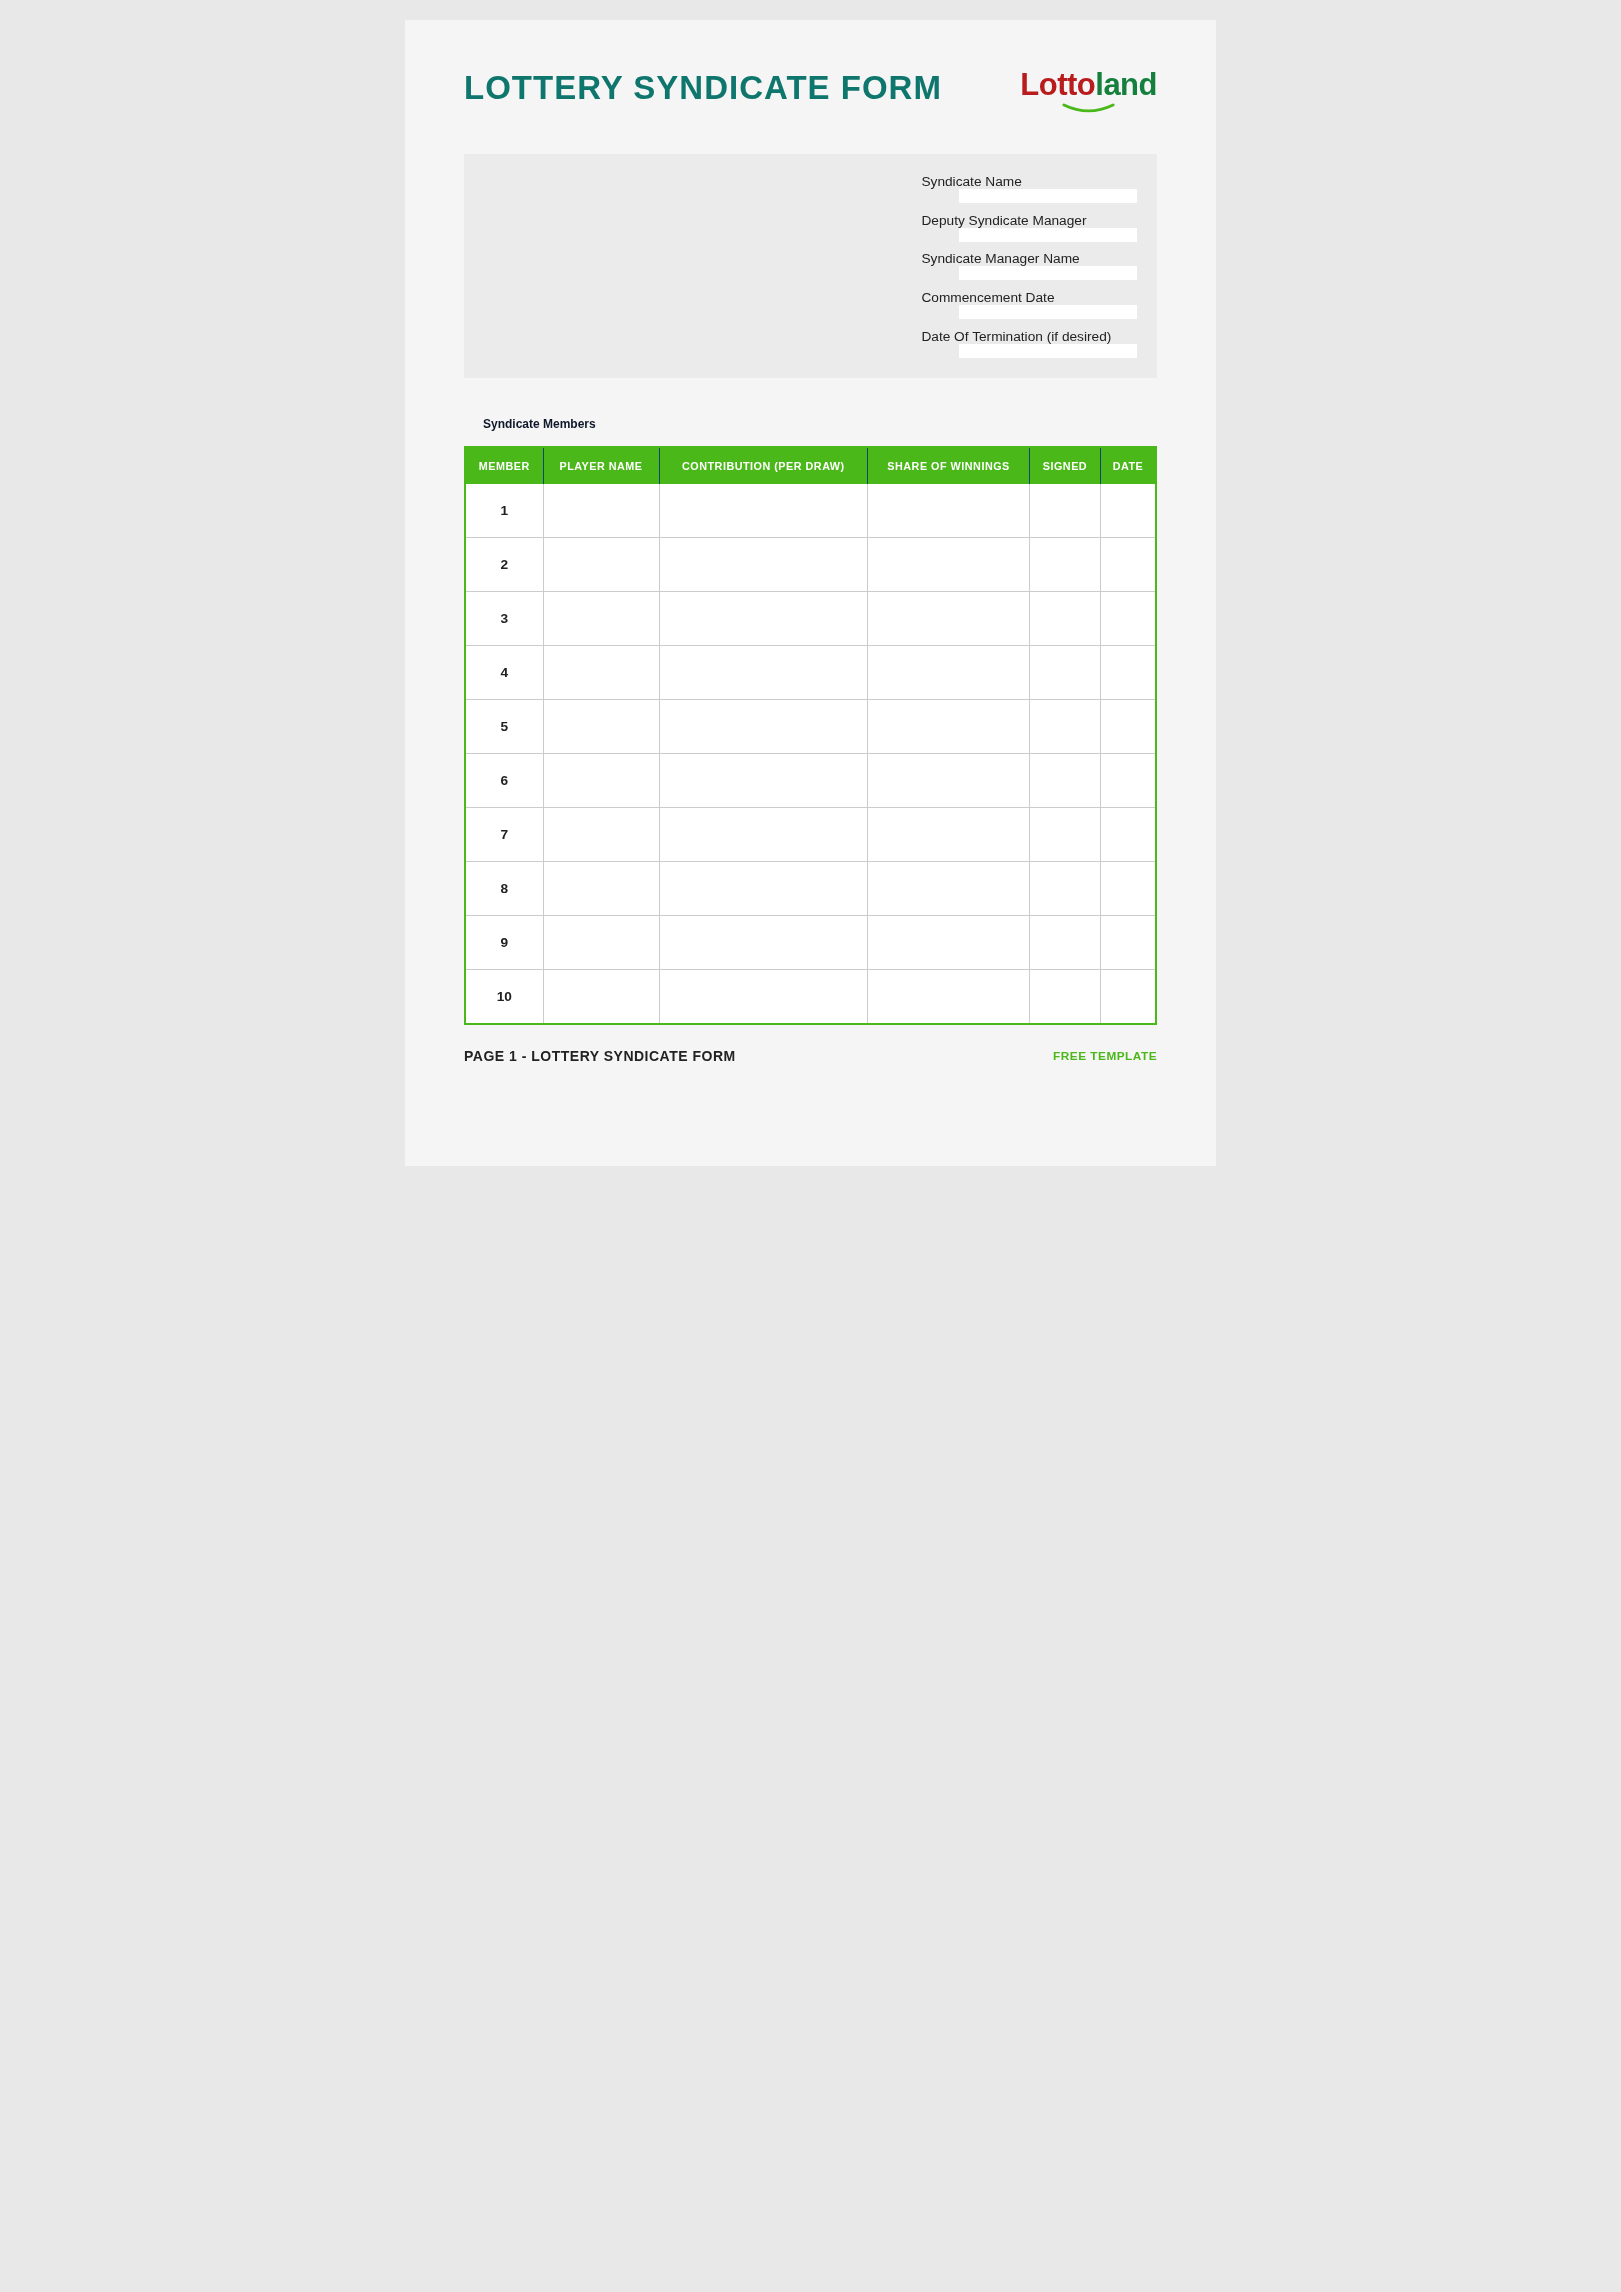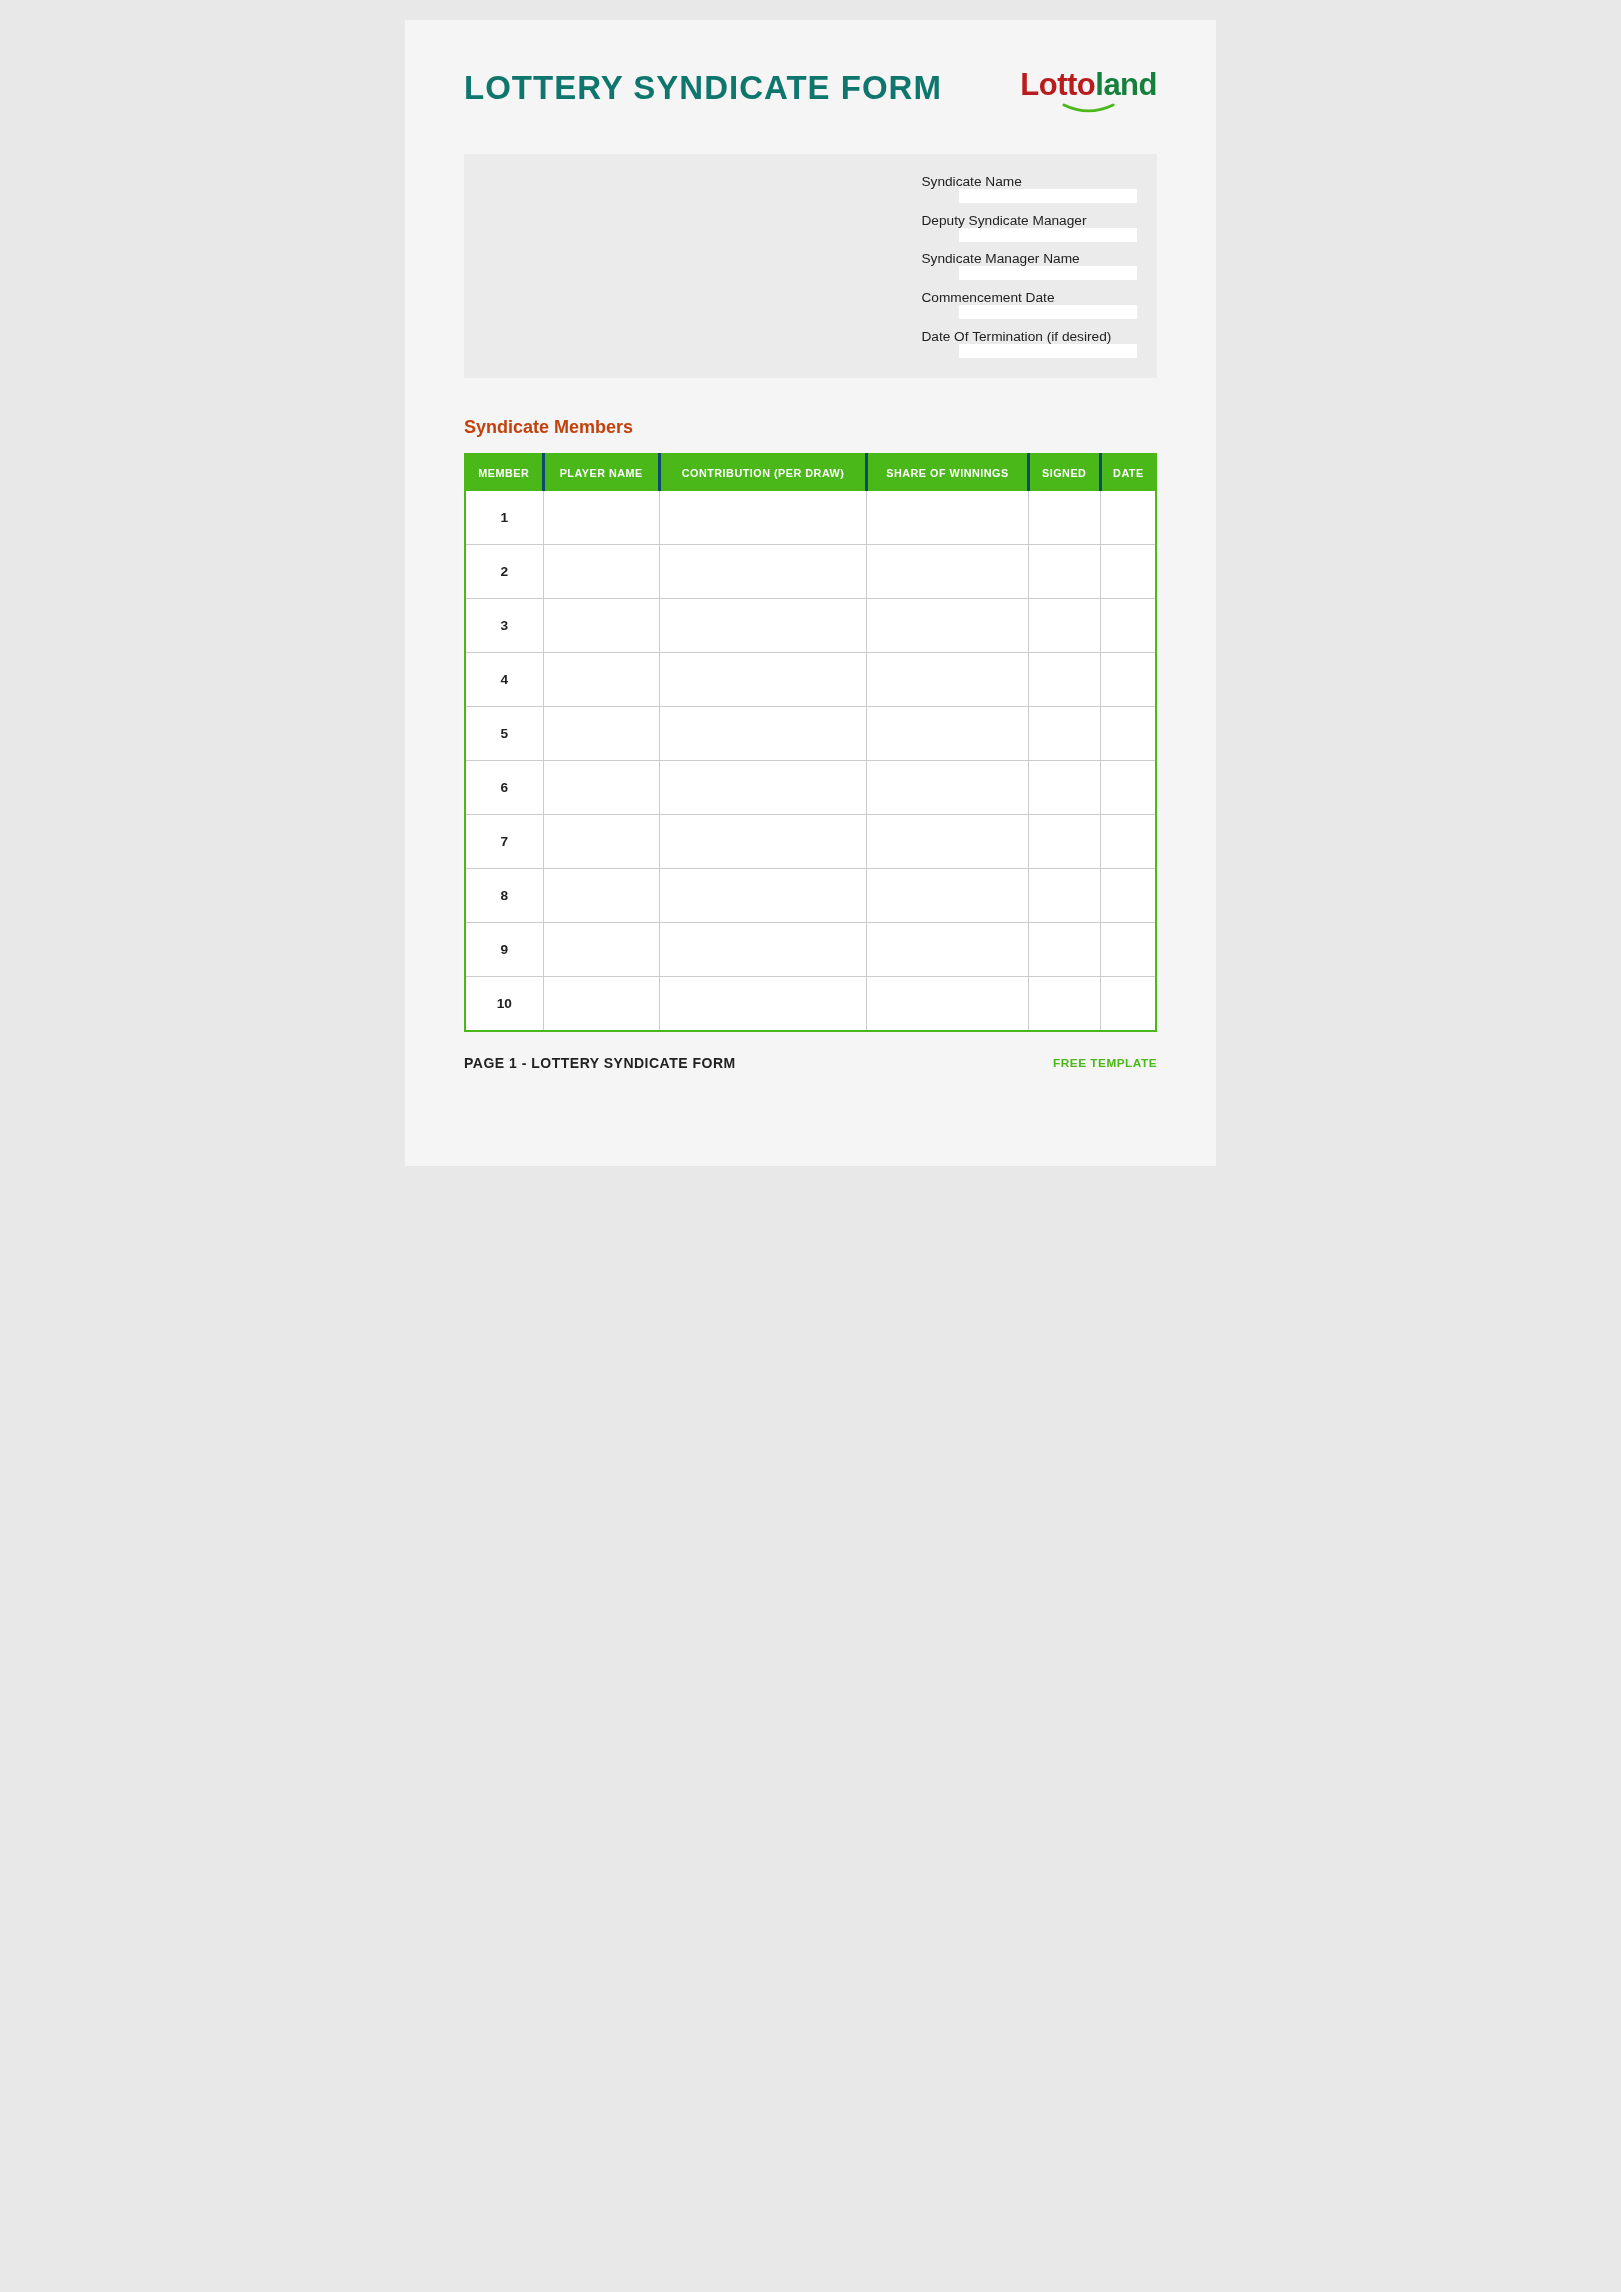--- a/index.html
+++ b/index.html
@@ -97,24 +97,25 @@
       height: 27.4px;
       background: #fff;
       border: none;
       outline: none;
       padding: 0 7.8px;
       font-size: 12.7px;
     }
 
     
     .section-title {
-      font-size: 18px;
-      font-weight: 700;
-      color: #c2410c;
+      font-size: 12px;
+      font-weight: 700;
+      color: #0f172a;
       margin-bottom: 15.7px;
+      margin-left: 19px;
     }
 
     
     .members-table {
       width: 100%;
       border-collapse: collapse;
       border: 2px solid #4ab818;
     }
 
     .members-table thead tr {
@@ -122,21 +123,21 @@
     }
 
     .members-table thead th {
       color: #fff;
       font-size: 10.8px;
       font-weight: 700;
       text-transform: uppercase;
       letter-spacing: 0.5px;
       padding: 11.8px 7.8px;
       text-align: center;
-      border-right: 3px solid #0c4a6e;
+      border-right: 1px solid #0c4a6e;
     }
 
     .members-table thead th:last-child {
       border-right: none;
     }
 
     .members-table tbody tr {
       border-bottom: 1px solid #ccc;
     }
 

